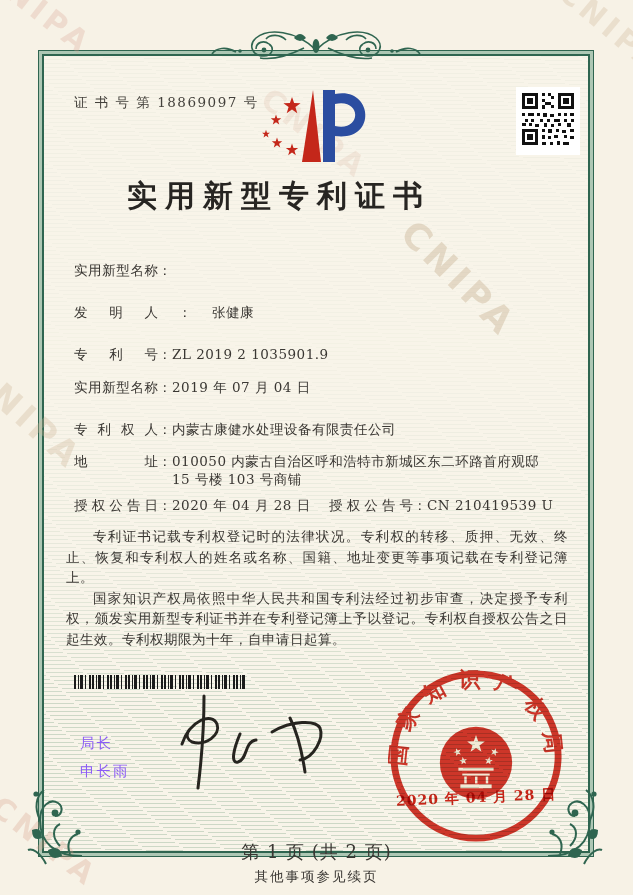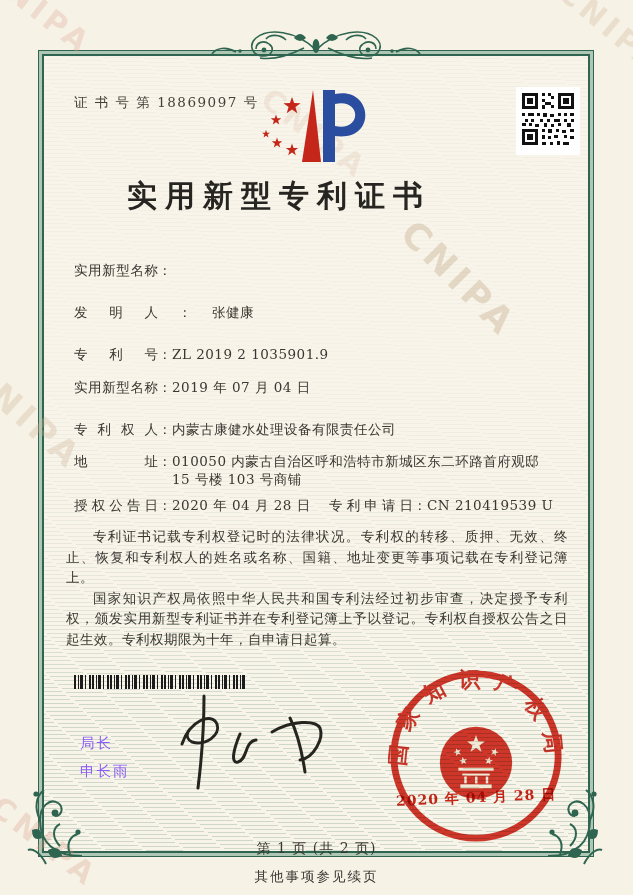--- a/index.html
+++ b/index.html
@@ -101,21 +101,21 @@
   .signer-name { top:762px; }
   .signature { position:absolute; left:168px; top:690px; z-index:6; }
   .seal { position:absolute; left:388px; top:668px; z-index:7; opacity:.92; mix-blend-mode:multiply; }
   .seal-date {
     position:absolute; left:396px; top:789px; z-index:8; width:170px;
     color:#d0271a; font-size:14px; letter-spacing:1px; font-weight:bold;
     transform:rotate(-2.5deg); mix-blend-mode:multiply;
   }
   .page-num {
     position:absolute; left:0; top:840px; width:633px; z-index:5;
-    text-align:center; font-size:14px; color:#3a3733; letter-spacing:1px;
+    text-align:center; font-size:18px; color:#3a3733; letter-spacing:1px;
   }
   .cont-note {
     position:absolute; left:0; top:868px; width:633px; z-index:5;
     text-align:center; font-size:13.5px; color:#3a3733; letter-spacing:2px;
   }
 </style>
 </head>
 <body>
 
 <div class="frame">
@@ -262,21 +262,21 @@
 <div class="field f6">
   <span class="flabel">地址</span>
     <span class="fcolon">：</span>
     <span class="fvalue">010050 内蒙古自治区呼和浩特市新城区东二环路首府观邸 15 号楼 103 号商铺</span>
 </div>
 <div class="field f7">
   <span class="flabel">授权公告日</span>
     <span class="fcolon">：</span>
     <span class="fvalue">2020 年 04 月 28 日</span>
   <span class="f7cell2">
-    <span class="flabel">专利申请日</span>
+    <span class="flabel">授权公告号</span>
       <span class="fcolon">：</span>
       <span class="fvalue">CN 210419539 U</span>
   </span>
 </div>
 
 <div class="body-text">
   <p>专利证书记载专利权登记时的法律状况。专利权的转移、质押、无效、终止、恢复和专利权人的姓名或名称、国籍、地址变更等事项记载在专利登记簿上。</p>
   <p>国家知识产权局依照中华人民共和国专利法经过初步审查，决定授予专利权，颁发实用新型专利证书并在专利登记簿上予以登记。专利权自授权公告之日起生效。专利权期限为十年，自申请日起算。</p>
 </div>
 

